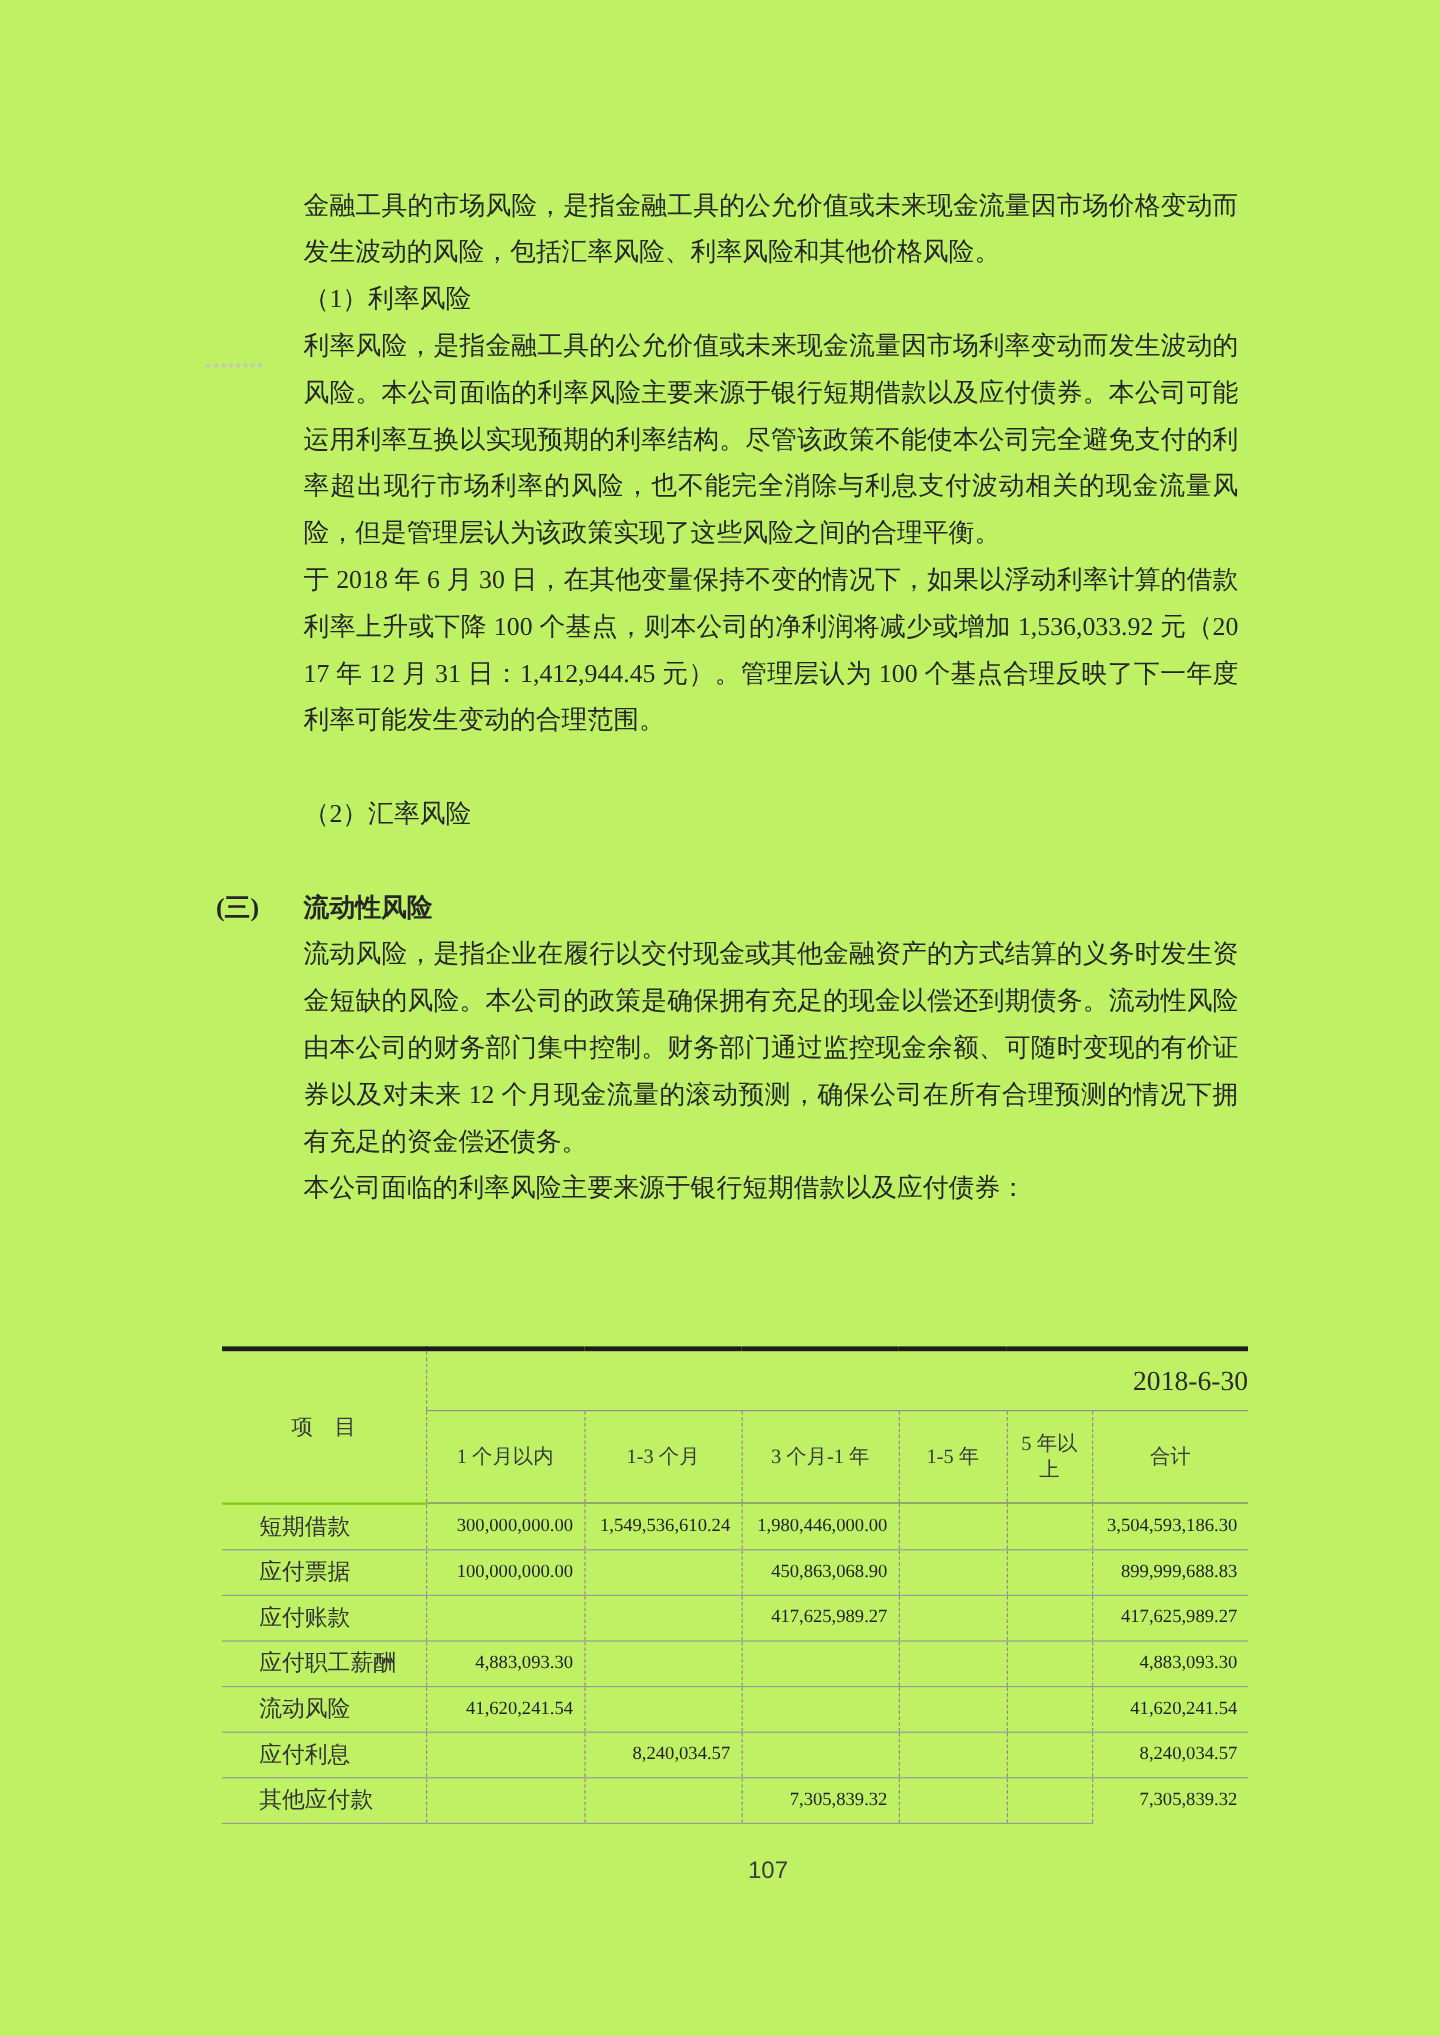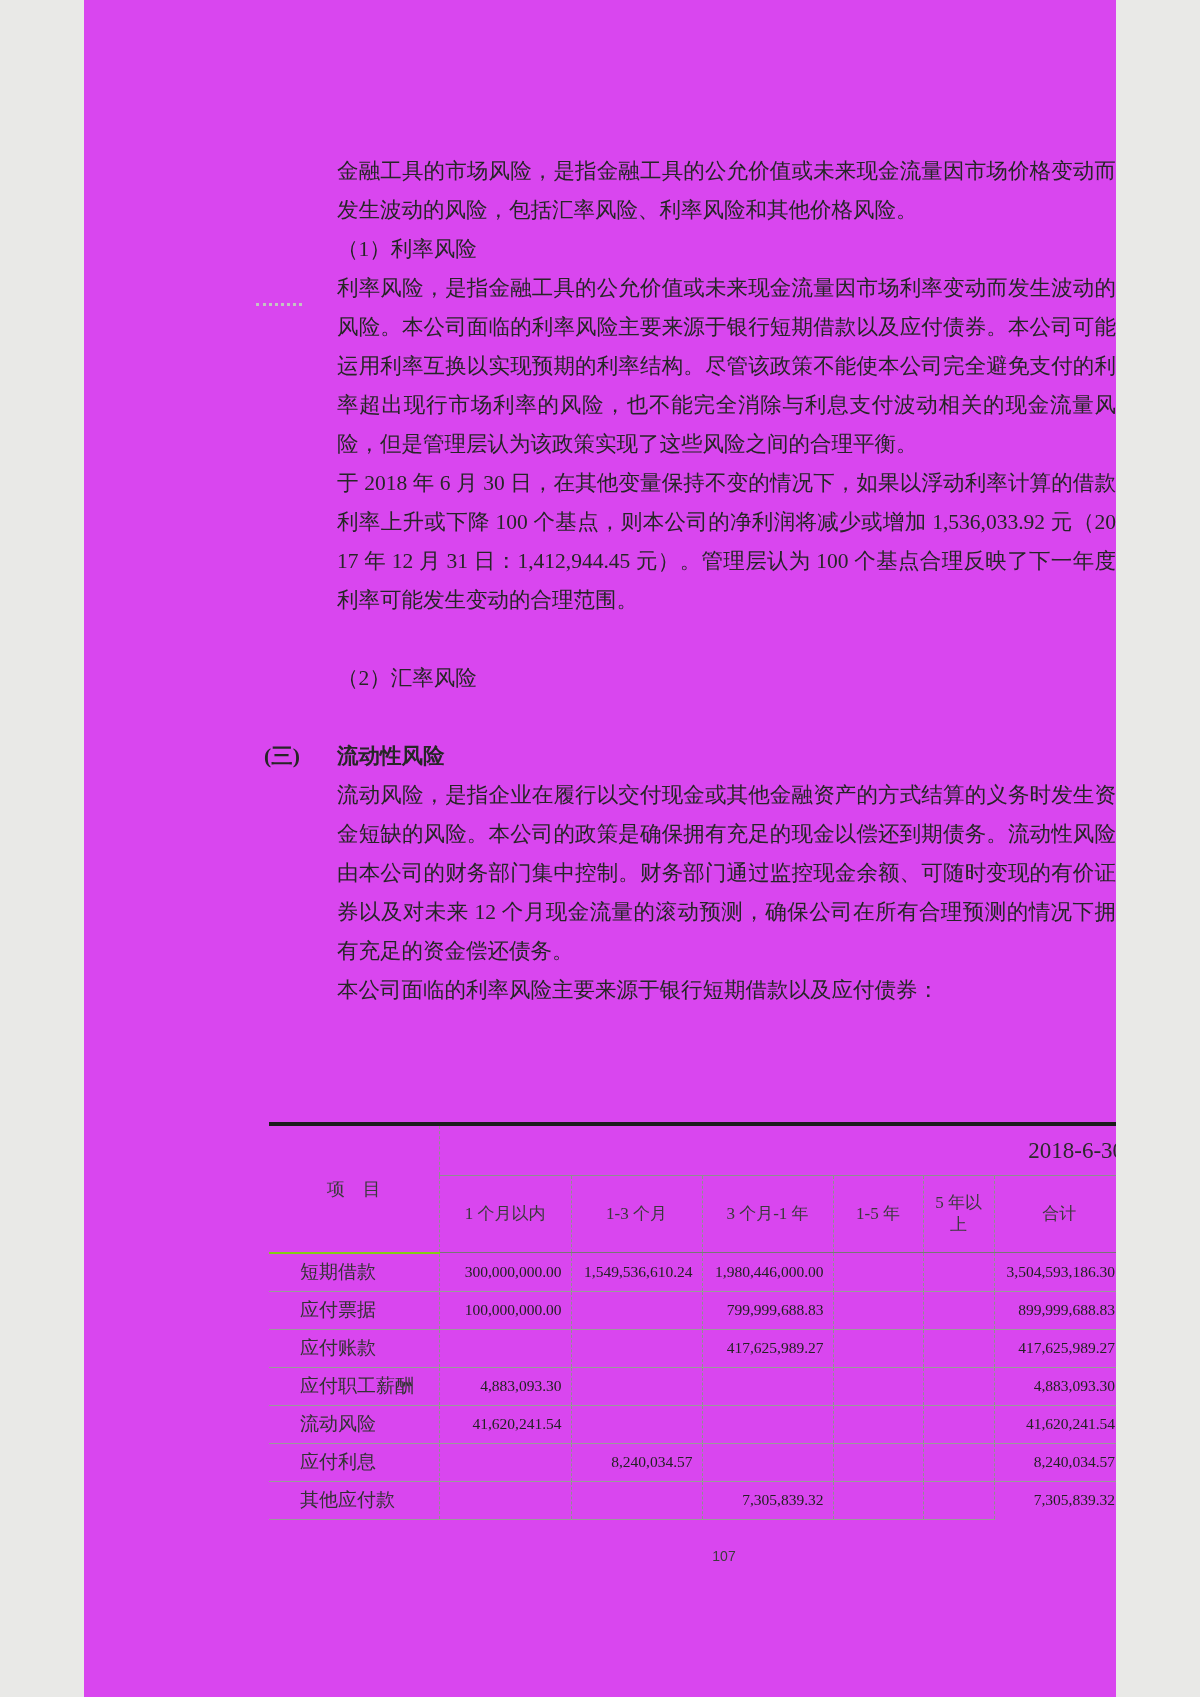--- a/index.html
+++ b/index.html
@@ -1,20 +1,20 @@
 <!DOCTYPE html>
 <html lang="zh"><head>
 <meta charset="utf-8">
 <style>
   html,body{margin:0;padding:0;background:#e9e9e7;}
   .page{
     position:relative;
-    width:1032px;height:1697px;
+    width:1200px;height:1697px;
     margin:0 auto;
-    background:#d946ef;
+    background:#bef264;
     font-family:"Liberation Serif","DejaVu Serif",serif;
     color:#262626;
     overflow:hidden;
   }
   
   .scan-mark{
     position:absolute;left:172px;top:303px;width:46px;height:0;
     border-top:3px dotted #c4c4c2;
   }
   
@@ -90,21 +90,21 @@
     text-align:right;
     padding-right:9px;
     border-left:1px dashed #8f8f8f;
     color:#222;
   }
   tr.lastrow td.num-last{border-bottom:none;}
   .pageno{
     position:absolute;left:200px;top:1548px;width:880px;
     text-align:center;
     font-family:"Liberation Sans","DejaVu Sans",sans-serif;
-    font-size:14px;color:#3c3c3c;
+    font-size:20px;color:#3c3c3c;
   }
 </style>
 </head>
 <body>
 
 <div class="page">
 
   <div class="scan-mark"></div>
 
   <div class="textblock">
@@ -151,21 +151,21 @@
         <td class="num">1,549,536,610.24</td>
         <td class="num">1,980,446,000.00</td>
         <td class="num"></td>
         <td class="num"></td>
         <td class="num">3,504,593,186.30</td>
       </tr>
       <tr class="datarow">
         <td class="lbl">应付票据</td>
         <td class="num">100,000,000.00</td>
         <td class="num"></td>
-        <td class="num">799,999,688.83</td>
+        <td class="num">450,863,068.90</td>
         <td class="num"></td>
         <td class="num"></td>
         <td class="num">899,999,688.83</td>
       </tr>
       <tr class="datarow">
         <td class="lbl">应付账款</td>
         <td class="num"></td>
         <td class="num"></td>
         <td class="num">417,625,989.27</td>
         <td class="num"></td>

